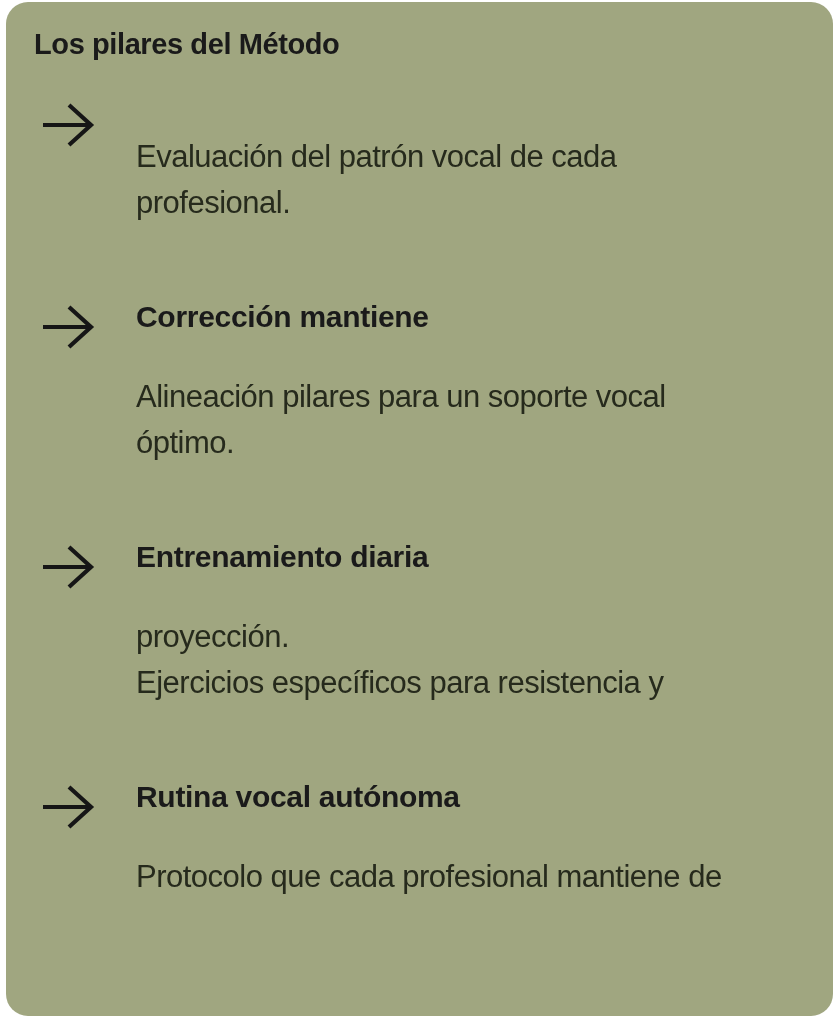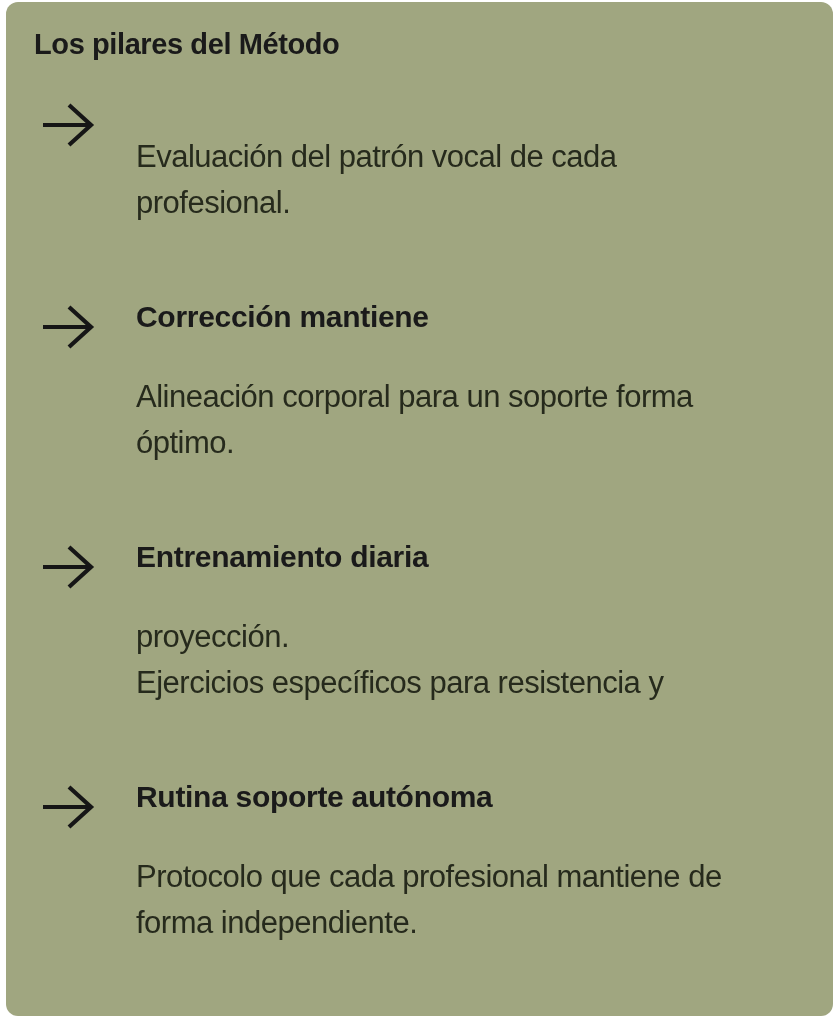--- a/index.html
+++ b/index.html
@@ -18,21 +18,21 @@
     background: var(--page-background);
     font-family: "Liberation Sans", sans-serif;
   }
   .card {
     position: absolute;
     left: 6px;
     top: 2px;
     width: 827px;
     height: 1014px;
     background: var(--card-background);
-    border-radius: 12px;
+    border-radius: 22px;
     padding: 24px 28px 26px 28px;
     overflow: hidden;
   }
   .card-title {
     margin: 0 0 34px 0;
     font-size: 29px;
     font-weight: 700;
     line-height: 1.25;
     letter-spacing: -0.4px;
     color: var(--heading-text);
@@ -97,21 +97,21 @@
   <div class="pillar-item">
     <span class="arrow-cell">
       <svg width="54" height="46" viewBox="0 0 54 46" fill="none" stroke="currentColor" stroke-width="4.2">
         <line x1="2" y1="23" x2="50" y2="23"></line>
         <polyline points="28,3 50,23 28,43" fill="none"></polyline>
       </svg>
     </span>
     <div>
       <h3 class="pillar-heading">Corrección mantiene</h3>
       <p class="pillar-description">
-        <span class="description-line">Alineación corporal para un soporte forma</span>
+        <span class="description-line">Alineación pilares para un soporte vocal</span>
         <span class="description-line">óptimo.</span>
       </p>
     </div>
   </div>
 
   <div class="pillar-item">
     <span class="arrow-cell">
       <svg width="54" height="46" viewBox="0 0 54 46" fill="none" stroke="currentColor" stroke-width="4.2">
         <line x1="2" y1="23" x2="50" y2="23"></line>
         <polyline points="28,3 50,23 28,43" fill="none"></polyline>
@@ -127,20 +127,19 @@
   </div>
 
   <div class="pillar-item">
     <span class="arrow-cell">
       <svg width="54" height="46" viewBox="0 0 54 46" fill="none" stroke="currentColor" stroke-width="4.2">
         <line x1="2" y1="23" x2="50" y2="23"></line>
         <polyline points="28,3 50,23 28,43" fill="none"></polyline>
       </svg>
     </span>
     <div>
-      <h3 class="pillar-heading">Rutina soporte autónoma</h3>
+      <h3 class="pillar-heading">Rutina vocal autónoma</h3>
       <p class="pillar-description">
         <span class="description-line">Protocolo que cada profesional mantiene de</span>
-        <span class="description-line">forma independiente.</span>
       </p>
     </div>
   </div>
 </div>
 
 </body></html>

